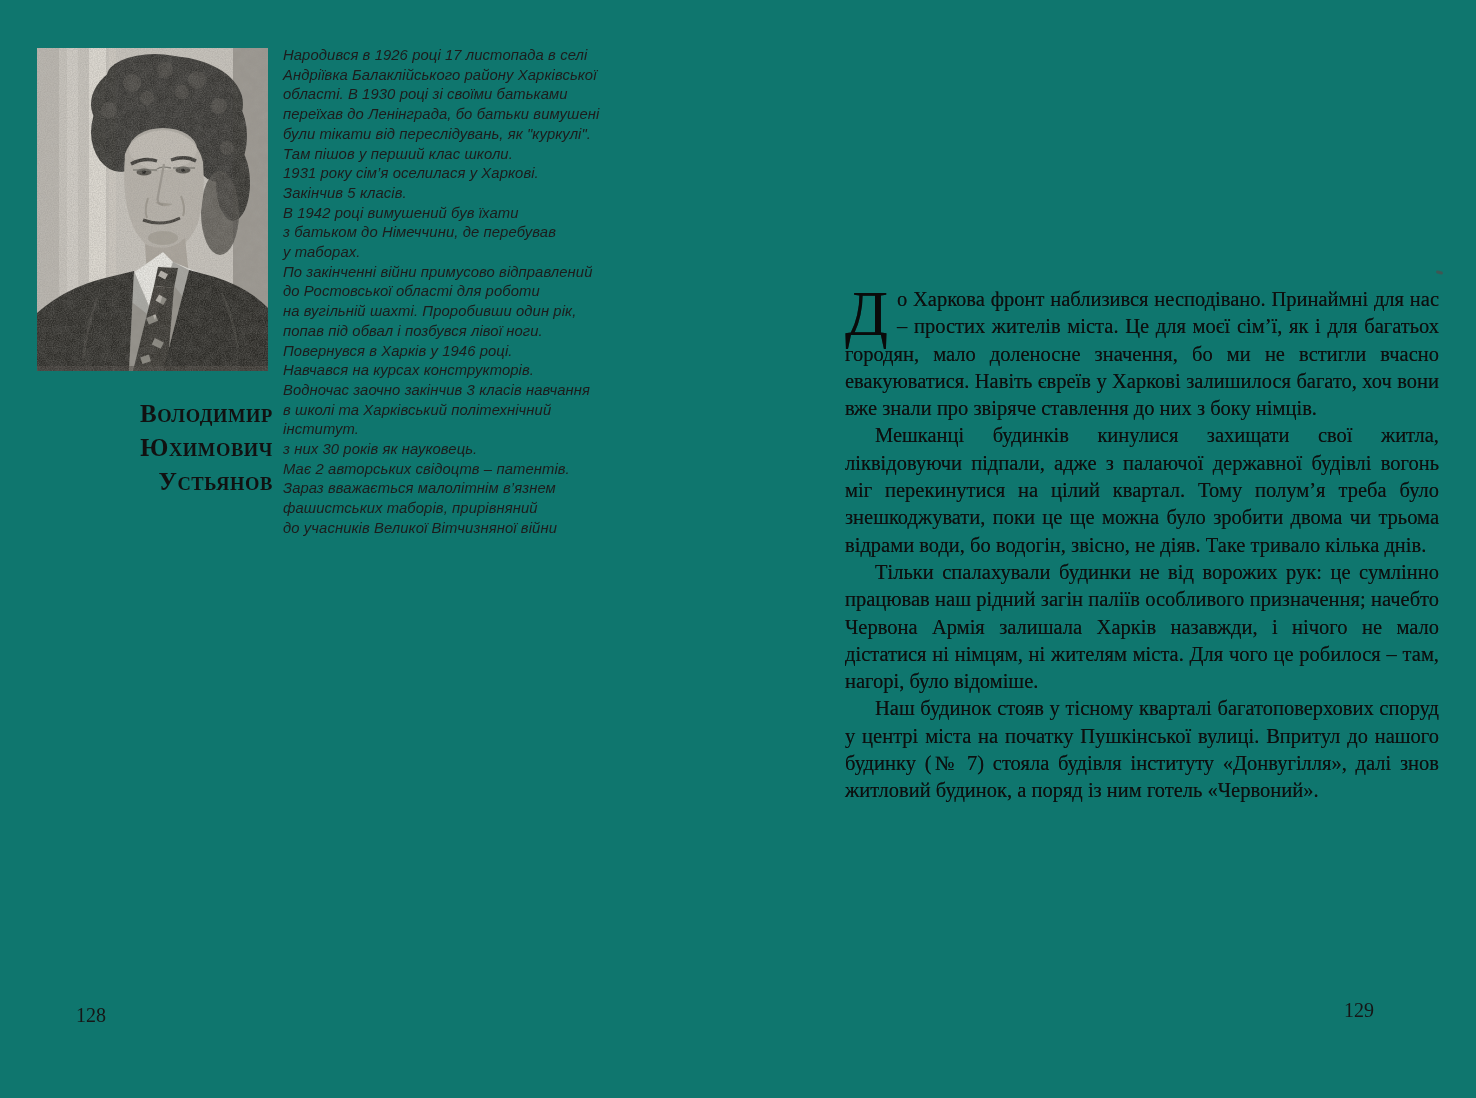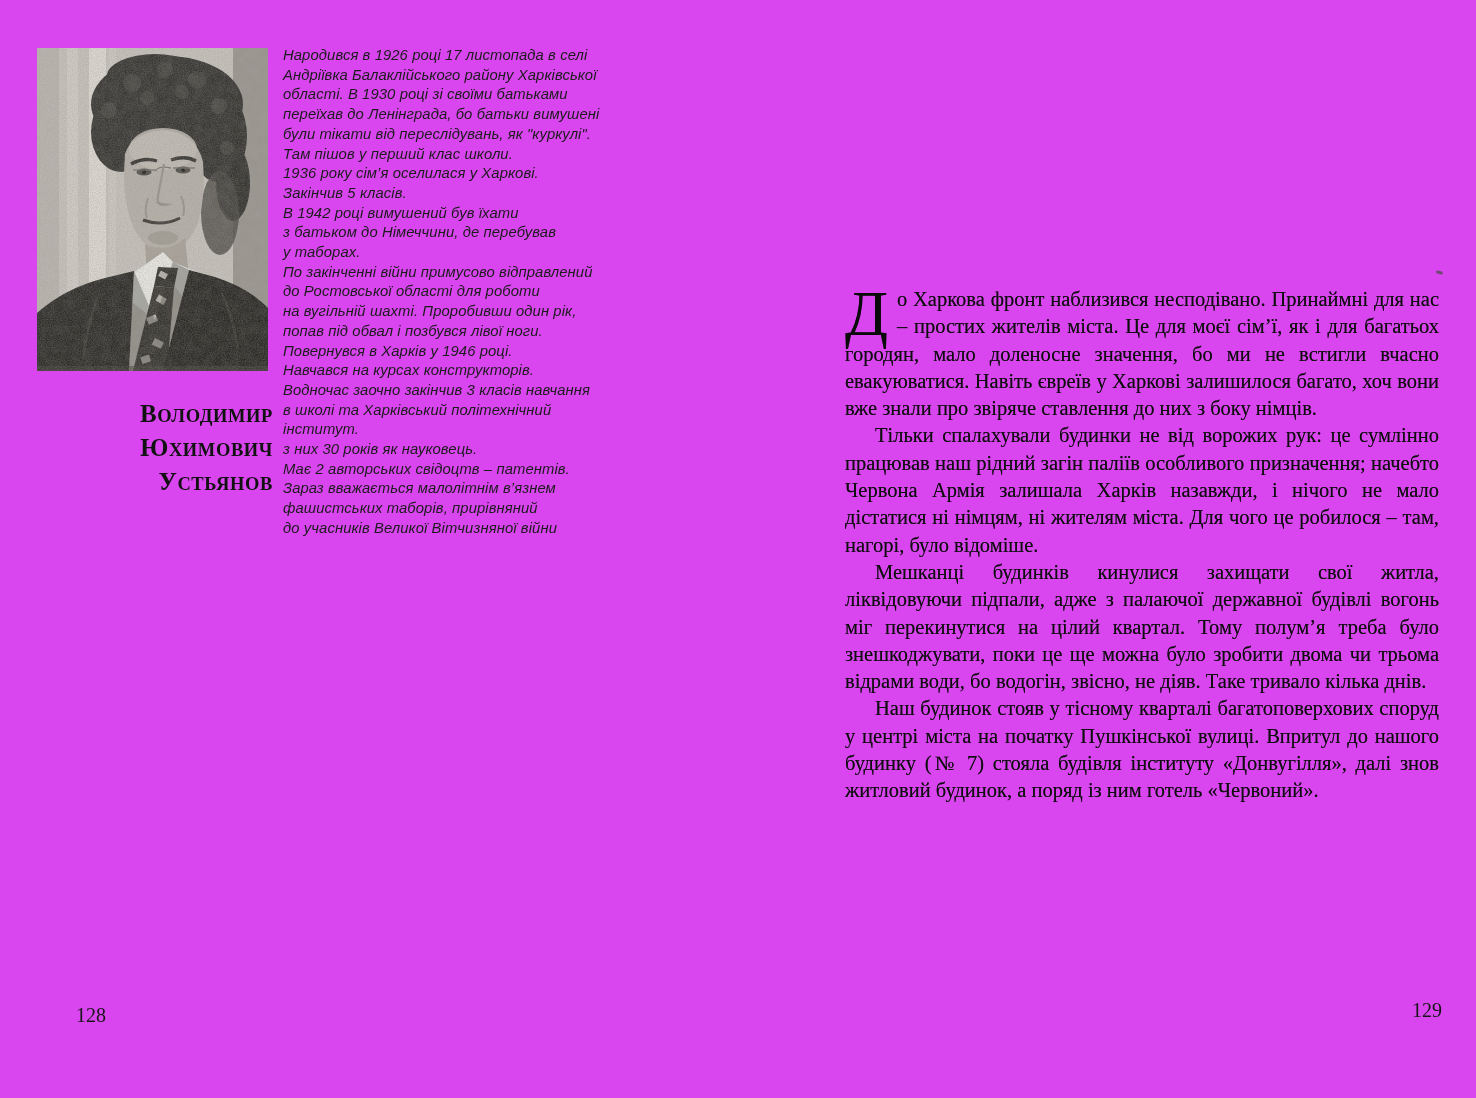--- a/index.html
+++ b/index.html
@@ -1,19 +1,19 @@
 <!DOCTYPE html>
 <html lang="uk"><head>
 <meta charset="utf-8">
 <style>
   html,body{margin:0;padding:0;background:#e8e8e6;}
   .spread{
     position:relative;
     width:1476px;height:1098px;
-    background:#d946ef;
+    background:#0f766e;
     overflow:hidden;
     font-family:"Liberation Serif", serif;
   }
   
   .photo-frame{
     position:absolute;left:37px;top:48px;width:231px;height:323px;
     overflow:hidden;
   }
   .photo-frame svg{display:block;width:100%;height:100%;}
 
@@ -42,21 +42,21 @@
     text-align:right;
   }
   .name-line::first-letter{font-size:25px;}
 
   .pagenum{
     position:absolute;
     font-family:"Liberation Serif", serif;
     font-size:20px;color:#161616;
   }
   .pagenum-left{left:76px;top:1004px;}
-  .pagenum-right{left:1412px;top:999px;}
+  .pagenum-right{left:1344px;top:999px;}
 
   
   .text-col{
     position:absolute;left:845px;top:286px;width:594px;
     font-family:"Liberation Serif", serif;
     font-size:20.5px;
     line-height:27.3px;
     color:#0e0e0e;
     text-align:justify;
     text-shadow:0 0 .4px rgba(0,0,0,.55);
@@ -172,21 +172,21 @@
       </svg>
     </div>
 
     <div class="bio">
         <div class="bio-line">Народився в 1926 році 17 листопада в селі</div>
         <div class="bio-line">Андріївка Балаклійського району Харківської</div>
         <div class="bio-line">області. В 1930 році зі своїми батьками</div>
         <div class="bio-line">переїхав до Ленінграда, бо батьки вимушені</div>
         <div class="bio-line">були тікати від переслідувань, як "куркулі".</div>
         <div class="bio-line">Там пішов у перший клас школи.</div>
-        <div class="bio-line">1936 року сім’я оселилася у Харкові.</div>
+        <div class="bio-line">1931 року сім’я оселилася у Харкові.</div>
         <div class="bio-line">Закінчив 5 класів.</div>
         <div class="bio-line">В 1942 році вимушений був їхати</div>
         <div class="bio-line">з батьком до Німеччини, де перебував</div>
         <div class="bio-line">у таборах.</div>
         <div class="bio-line">По закінченні війни примусово відправлений</div>
         <div class="bio-line">до Ростовської області для роботи</div>
         <div class="bio-line">на вугільній шахті. Проробивши один рік,</div>
         <div class="bio-line">попав під обвал і позбувся лівої ноги.</div>
         <div class="bio-line">Повернувся в Харків у 1946 році.</div>
         <div class="bio-line">Навчався на курсах конструкторів.</div>
@@ -207,22 +207,22 @@
       </div>
 
     <div class="pagenum pagenum-left">128</div>
   </div>
 
   <div>
     <div class="text-col">
       <p class="para">
         <span class="dropcap">Д</span><span>о Харкова фронт наблизився несподівано. Принаймні для нас – простих жителів міста. Це для моєї сім’ї, як і для багатьох городян, мало доленосне значення, бо ми не встигли вчасно евакуюватися. Навіть євреїв у Харкові залишилося багато, хоч вони вже знали про звіряче ставлення до них з боку німців.</span>
       </p>
+      <p class="para indent">Мешканці будинків кинулися захищати свої житла, ліквідовуючи підпали, адже з палаючої державної будівлі вогонь міг перекинутися на цілий квартал. Тому полум’я треба було знешкоджувати, поки це ще можна було зробити двома чи трьома відрами води, бо водогін, звісно, не діяв. Таке тривало кілька днів.</p>
       <p class="para indent">Тільки спалахували будинки не від ворожих рук: це сумлінно працював наш рідний загін паліїв особливого призначення; начебто Червона Армія залишала Харків назавжди, і нічого не мало дістатися ні німцям, ні жителям міста. Для чого це робилося – там, нагорі, було відоміше.</p>
-      <p class="para indent">Мешканці будинків кинулися захищати свої житла, ліквідовуючи підпали, адже з палаючої державної будівлі вогонь міг перекинутися на цілий квартал. Тому полум’я треба було знешкоджувати, поки це ще можна було зробити двома чи трьома відрами води, бо водогін, звісно, не діяв. Таке тривало кілька днів.</p>
       <p class="para indent">Наш будинок стояв у тісному кварталі багатоповерхових споруд у центрі міста на початку Пушкінської вулиці. Впритул до нашого будинку (№ 7) стояла будівля інституту «Донвугілля», далі знов житловий будинок, а поряд із ним готель «Червоний».</p>
     </div>
 
     <div class="speck"></div>
 
     <div class="pagenum pagenum-right">129</div>
   </div>
 
 </div>
 

